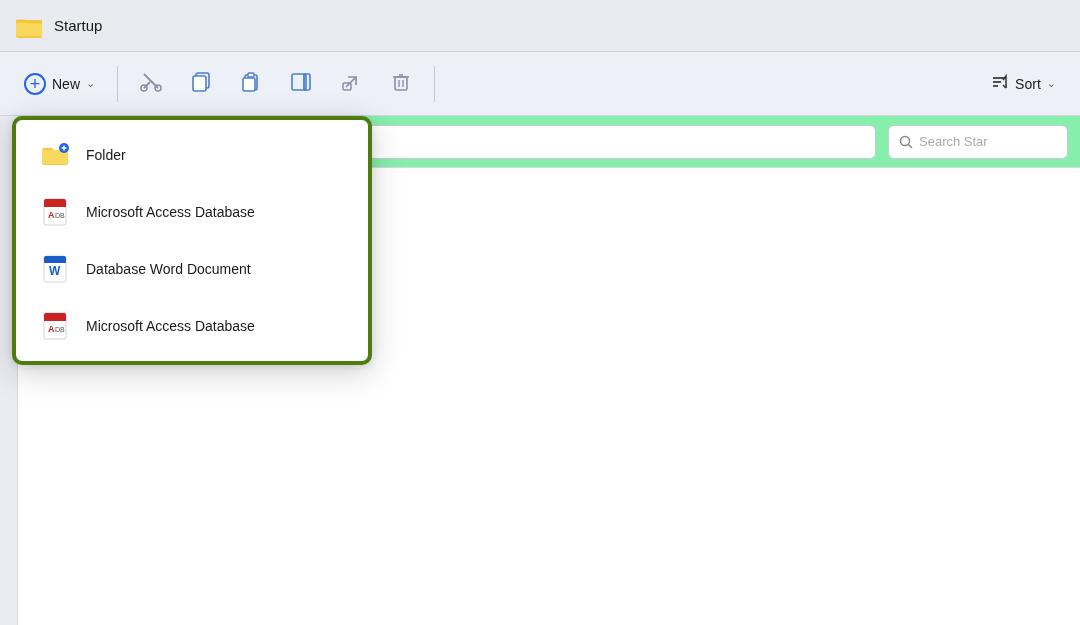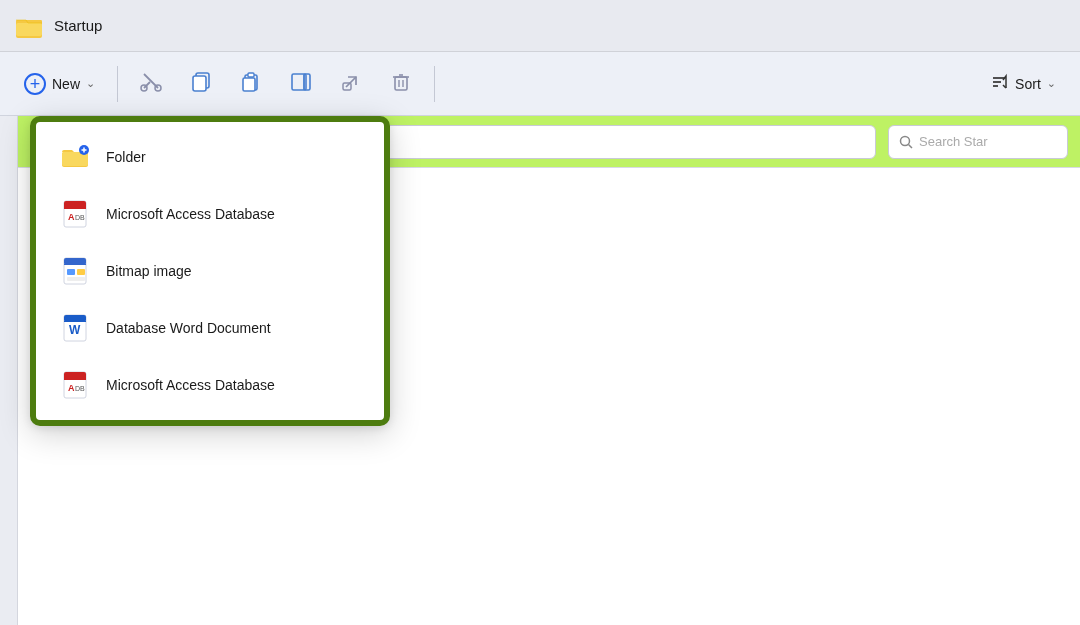--- a/index.html
+++ b/index.html
@@ -105,21 +105,21 @@
     .content-area {
       flex: 1;
       background: #ffffff;
       padding: 0;
       position: relative;
     }
 
     
     .nav-bar {
       height: 52px;
-      background: #bef264;
+      background: #86efac;
       border-bottom: 1px solid #d8dae4;
       display: flex;
       align-items: center;
       padding: 0 12px;
       gap: 12px;
     }
 
     .nav-btn {
       width: 32px;
       height: 32px;
@@ -172,28 +172,28 @@
       display: flex;
       align-items: center;
       gap: 8px;
       padding: 4px 0;
     }
 
     
     .dropdown-menu {
       position: absolute;
       top: 116px;
-      left: 30px;
+      left: 12px;
       width: 360px;
       background: #ffffff;
       border-radius: 10px;
       box-shadow: 0 8px 32px rgba(0,0,0,0.18), 0 2px 8px rgba(0,0,0,0.1);
       z-index: 100;
       padding: 6px 0;
-      border: 6px solid #4d7c0f;
+      border: 4px solid #4d7c0f;
     }
 
     .menu-item {
       display: flex;
       align-items: center;
       gap: 14px;
       padding: 12px 18px;
       cursor: pointer;
       font-size: 14px;
       color: #1a1a1a;
@@ -375,33 +375,20 @@
         <rect x="2" y="2" width="22" height="26" rx="2" fill="#fff" stroke="#d0d4e0" stroke-width="1"></rect>
         <rect x="2" y="2" width="22" height="8" rx="2" fill="#cc2222"></rect>
         <rect x="2" y="8" width="22" height="2" fill="#cc2222"></rect>
         <text x="6" y="21" font-size="9" font-weight="bold" fill="#cc2222" font-family="serif">A</text>
         <text x="13" y="21" font-size="7" fill="#555" font-family="sans-serif">DB</text>
       </svg>
     </span>
     <span>Microsoft Access Database</span>
   </div>
 
-  <div class="menu-item">
-    <span class="menu-icon">
-      <svg width="28" height="30" viewBox="0 0 28 30">
-        <rect x="2" y="2" width="22" height="26" rx="2" fill="#fff" stroke="#d0d4e0" stroke-width="1"></rect>
-        <rect x="2" y="2" width="22" height="7" rx="2" fill="#3366cc"></rect>
-        <rect x="2" y="8" width="22" height="1" fill="#3366cc"></rect>
-        <rect x="5" y="13" width="8" height="6" fill="#5599ff" rx="1"></rect>
-        <rect x="15" y="13" width="8" height="6" fill="#ffcc44" rx="1"></rect>
-        <rect x="5" y="21" width="18" height="4" fill="#eee" rx="1"></rect>
-      </svg>
-    </span>
-    <span>Bitmap image</span>
-  </div>
 
   <div class="menu-item">
     <span class="menu-icon">
       <svg width="28" height="30" viewBox="0 0 28 30">
         <rect x="2" y="2" width="22" height="26" rx="2" fill="#fff" stroke="#d0d4e0" stroke-width="1"></rect>
         <rect x="2" y="2" width="22" height="7" rx="2" fill="#1a5cc8"></rect>
         <rect x="2" y="8" width="22" height="1" fill="#1a5cc8"></rect>
         <text x="7" y="21" font-size="12" font-weight="bold" fill="#1a5cc8" font-family="serif">W</text>
       </svg>
     </span>

